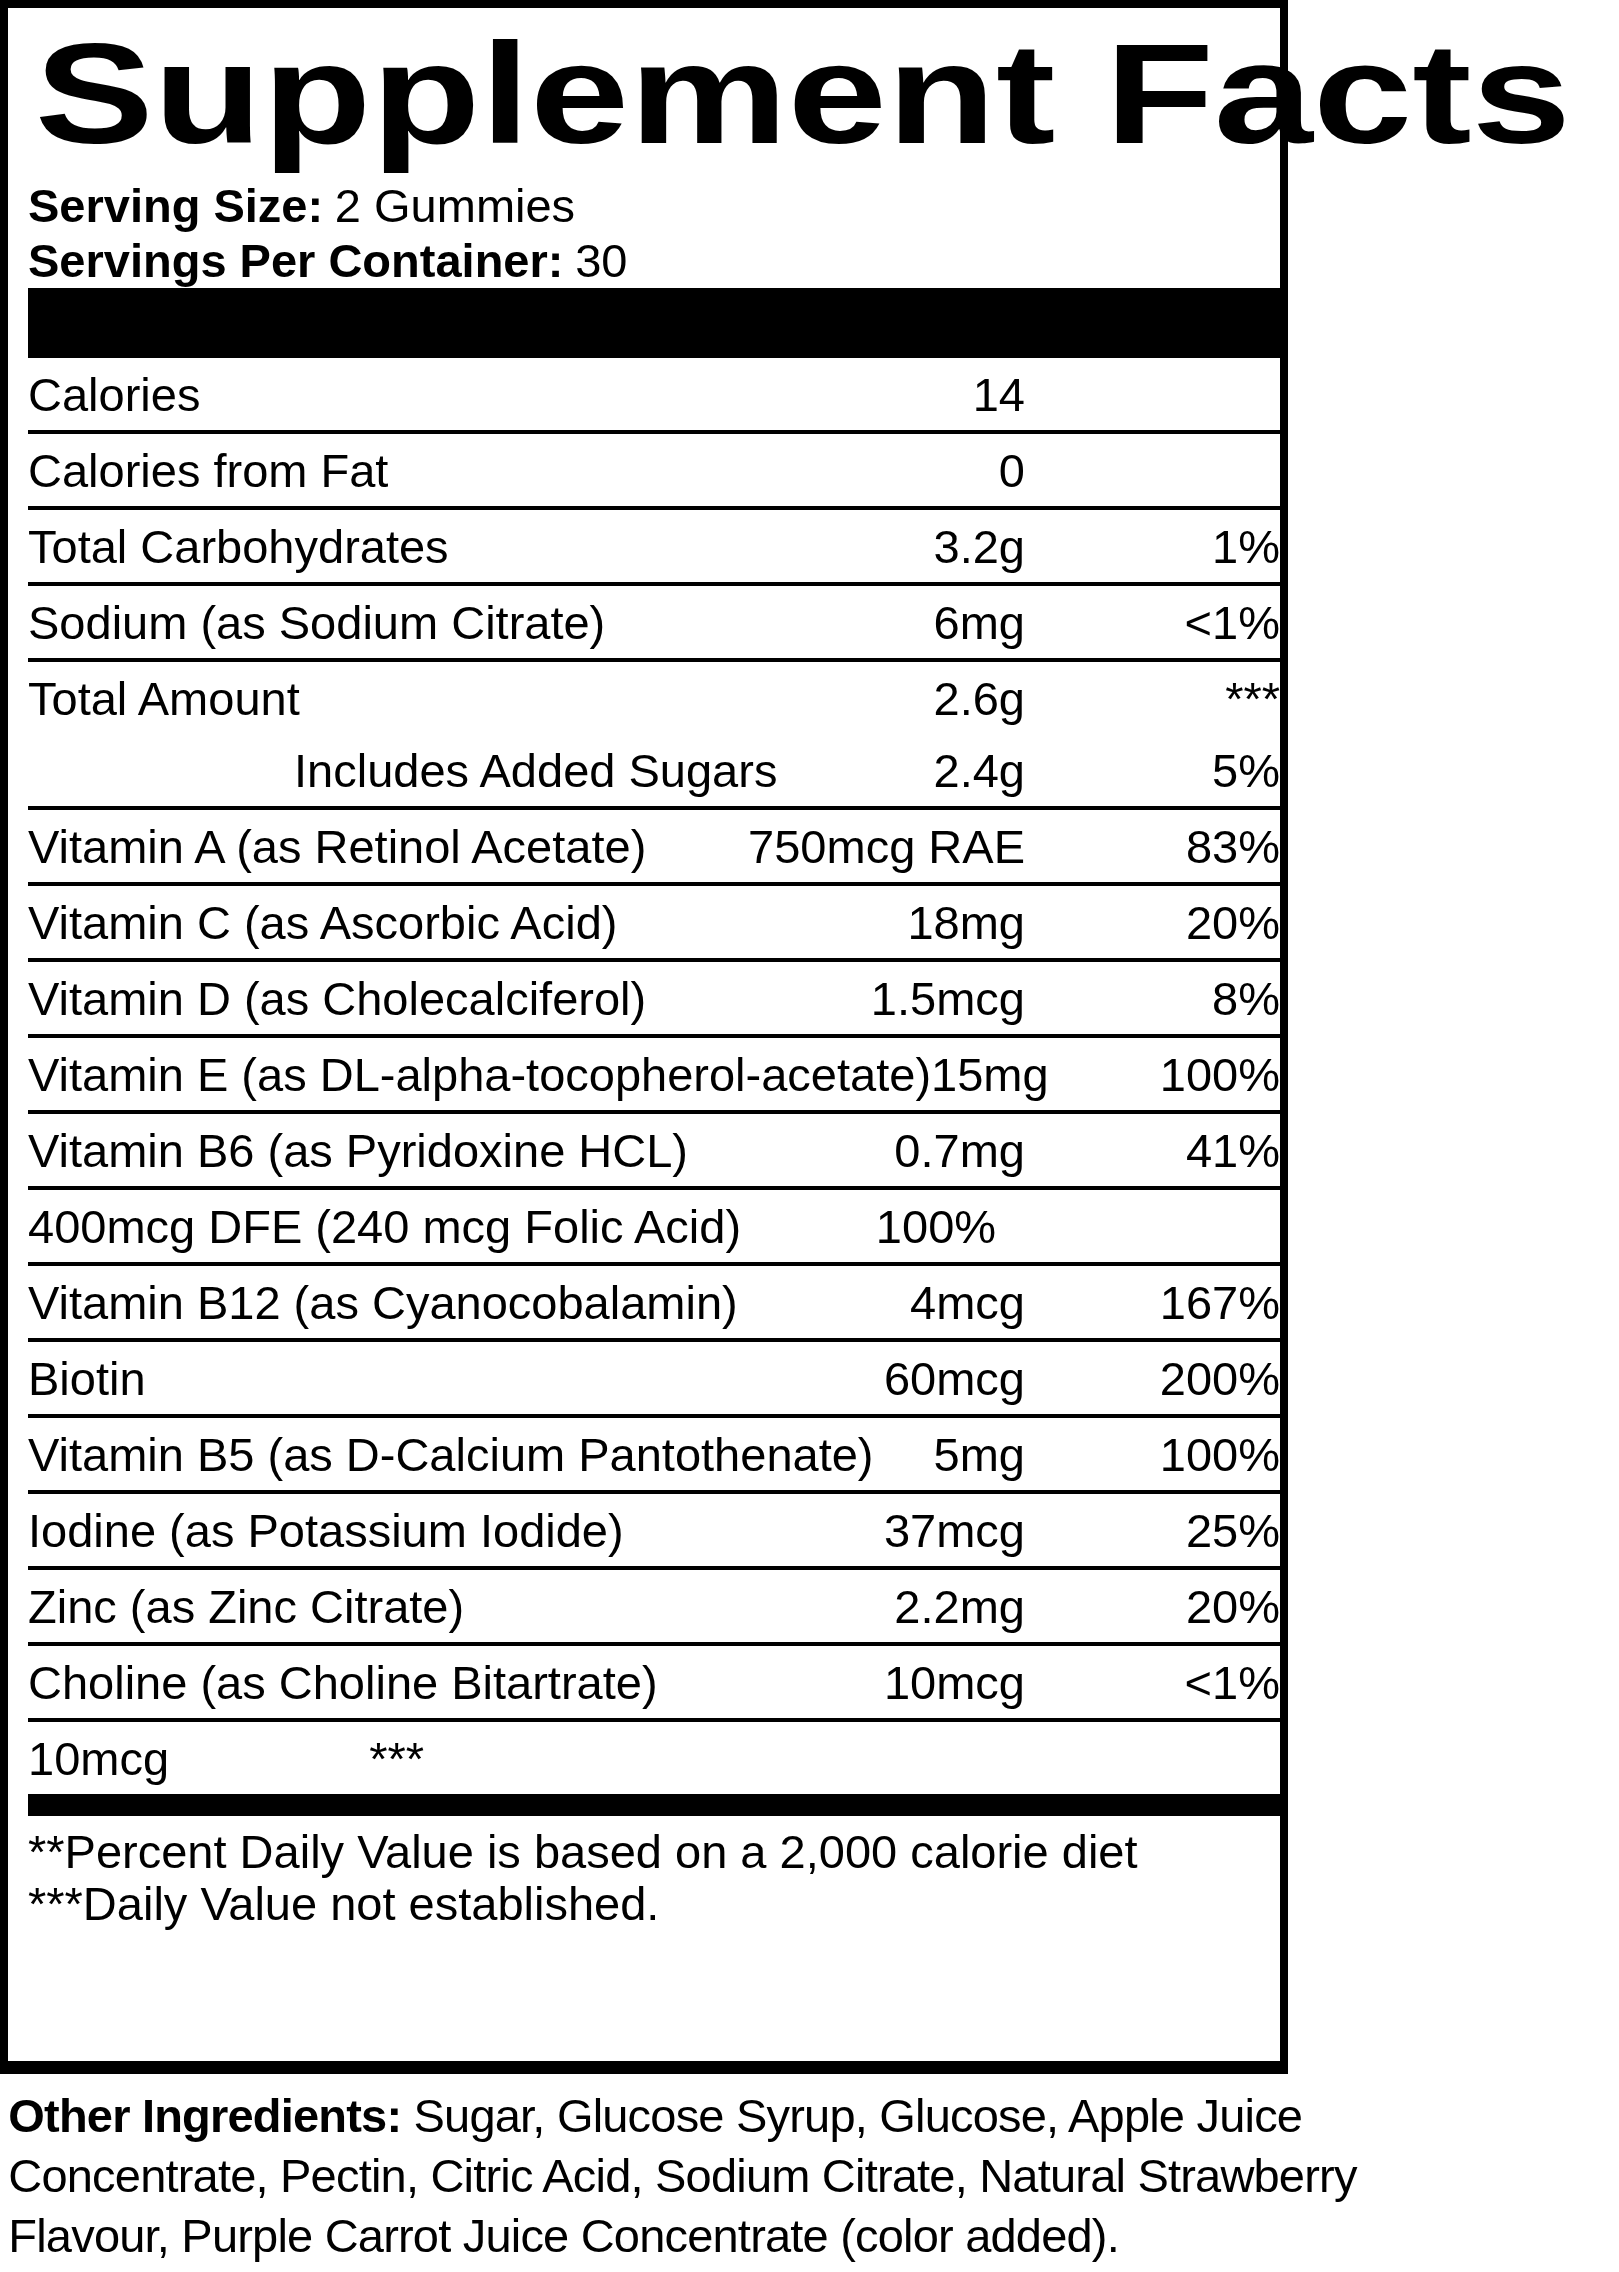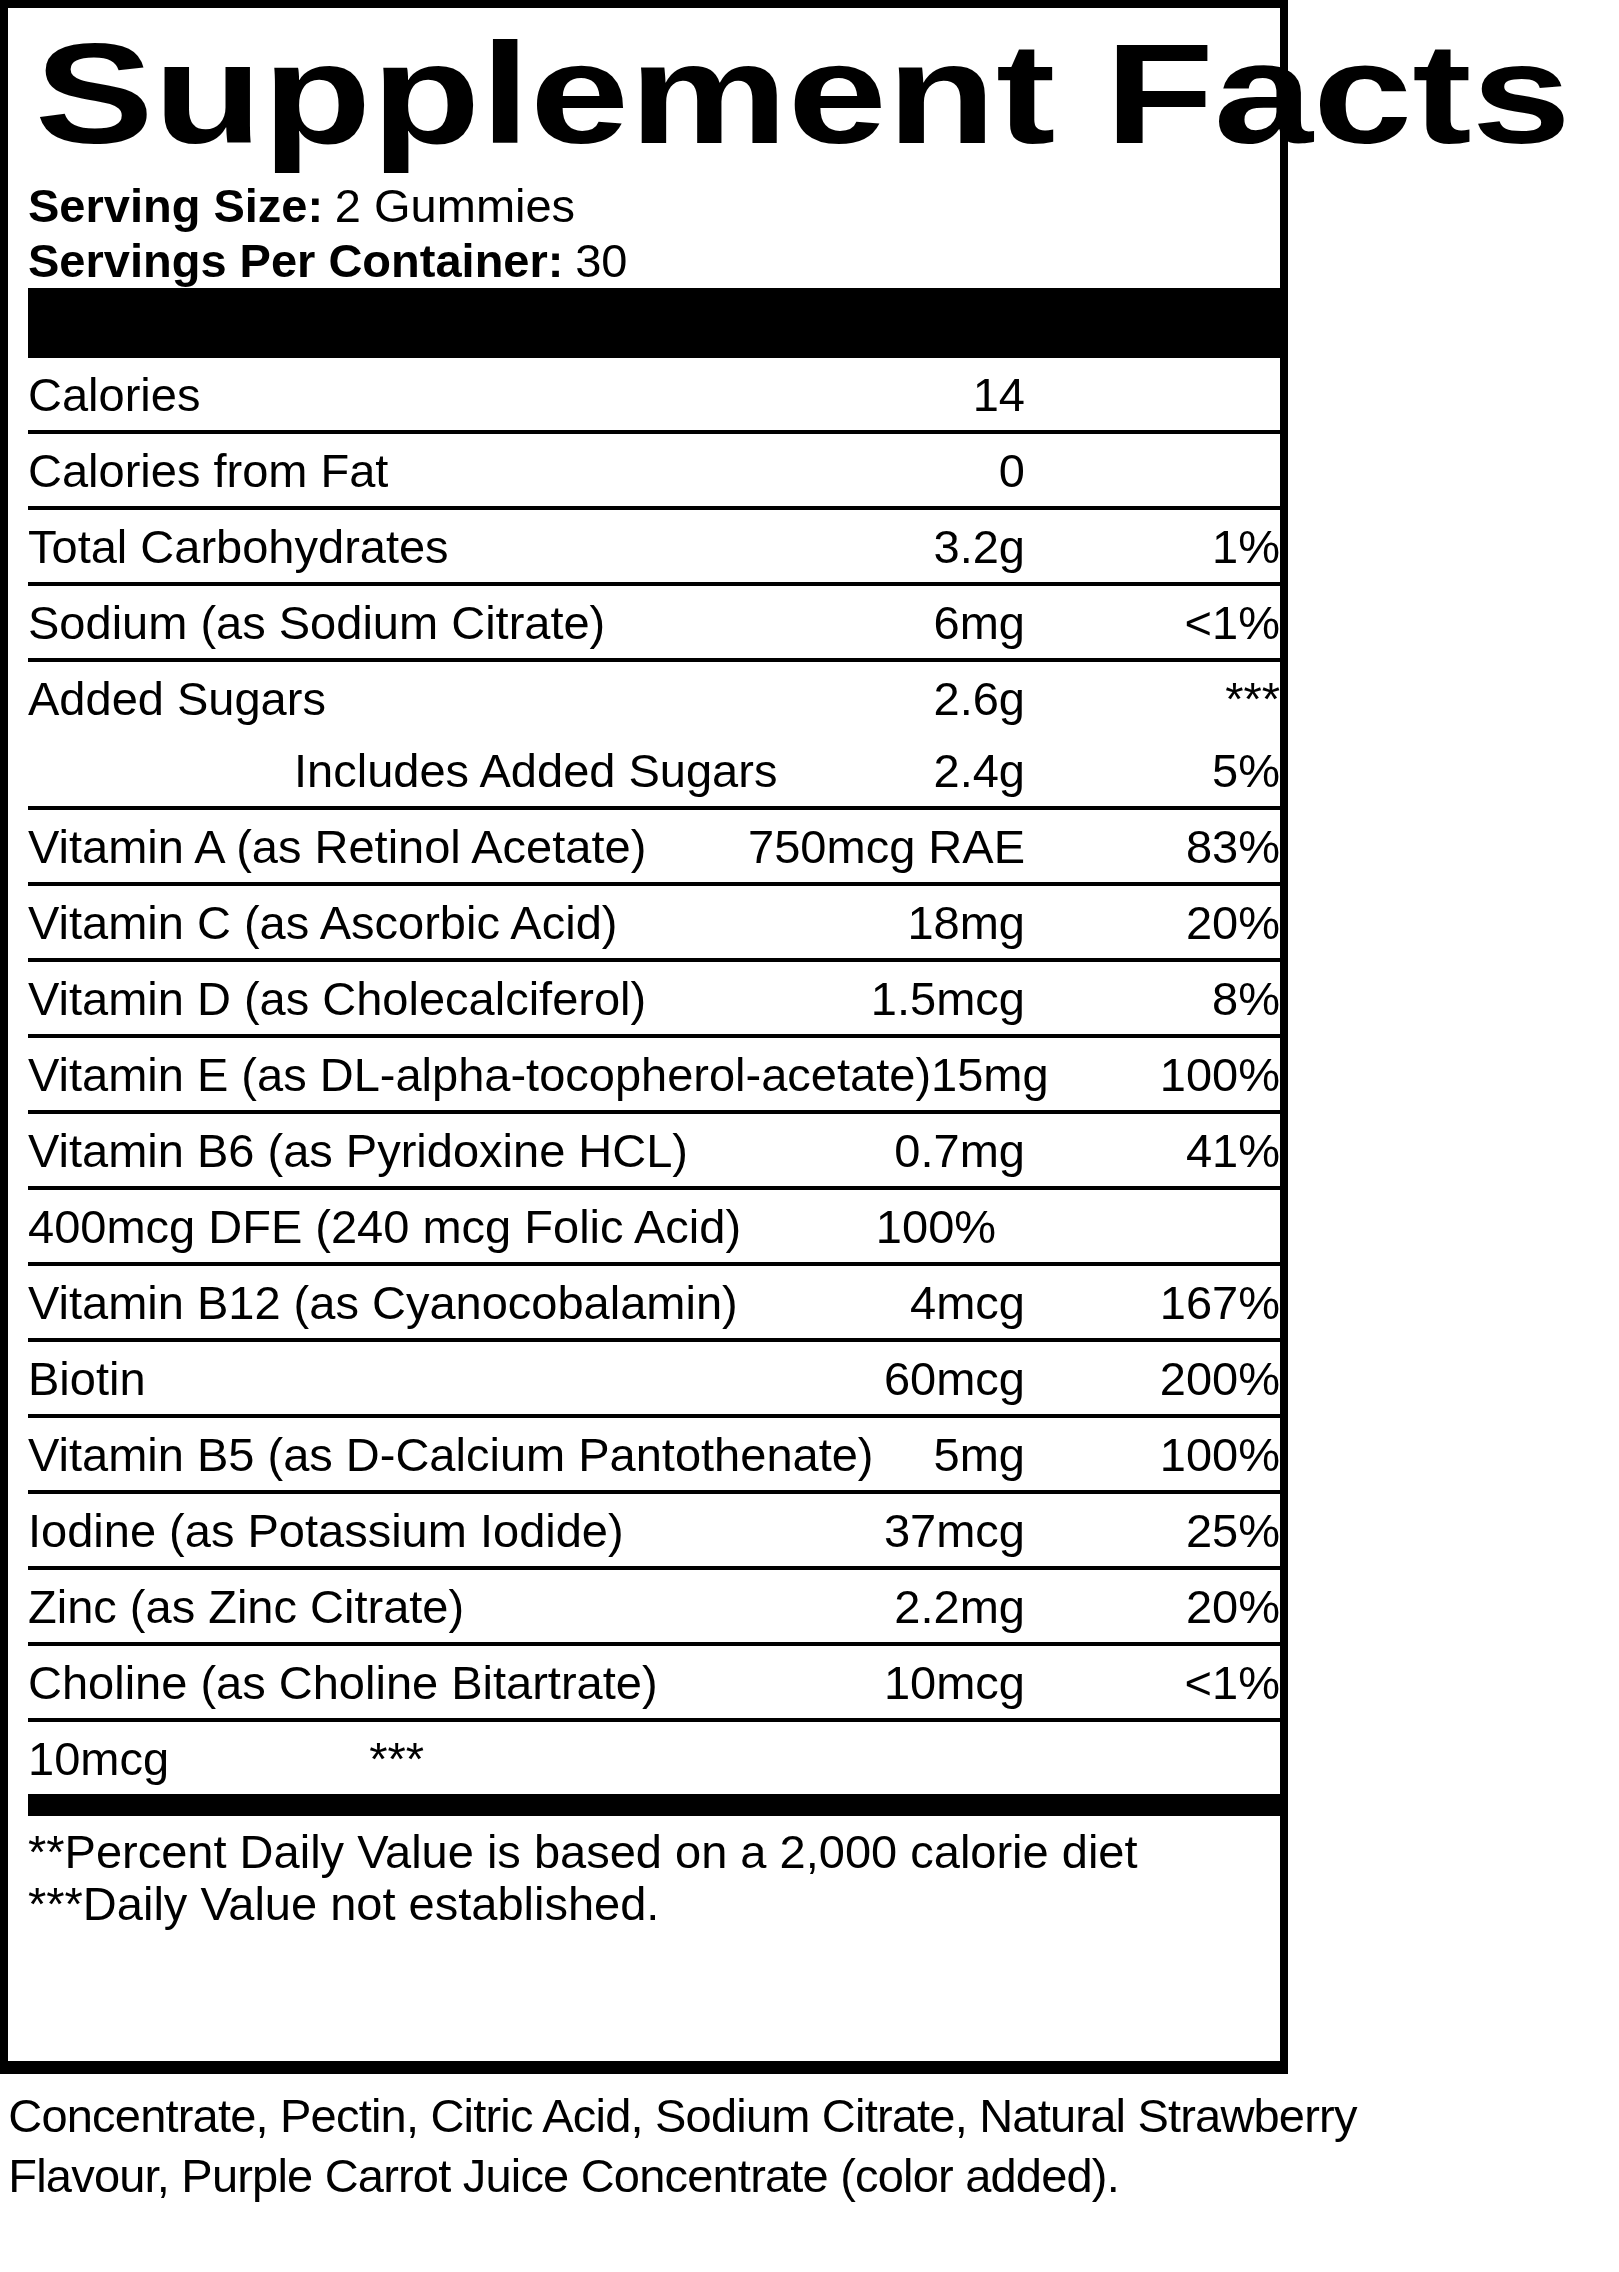--- a/index.html
+++ b/index.html
@@ -113,21 +113,21 @@
     <div class="line main-line">
       <div class="c-name">Sodium (as Sodium Citrate)</div>
       <div class="c-amount">6mg</div>
       <div class="c-dv">&lt;1%</div>
     </div>
 
   </div>
 
   <div class="row">
     <div class="line main-line">
-      <div class="c-name">Added Sugars</div>
+      <div class="c-name">Total Amount</div>
       <div class="c-amount">2.6g</div>
       <div class="c-dv">***</div>
     </div>
     <div class="line sub-line">
       <div class="c-name">Includes Added Sugars</div>
       <div class="c-amount">2.4g</div>
       <div class="c-dv">5%</div>
     </div>
   </div>
 
@@ -251,18 +251,19 @@
 
       <div class="footnotes">
         <div>**Percent Daily Value is based on a 2,000 calorie diet</div>
         <div>***Daily Value not established.</div>
       </div>
 
     </div>
   </section>
 
   <p class="other">
+    <span class="oi-line"><span class="lbl">Other Ingredients:</span><span> Sugar, Glucose Syrup, Glucose, Apple Juice</span></span>
     <span class="oi-line">Concentrate, Pectin, Citric Acid, Sodium Citrate, Natural Strawberry</span>
     <span class="oi-line">Flavour, Purple Carrot Juice Concentrate (color added).</span>
   </p>
 
 </div>
 
 
 </body></html>

